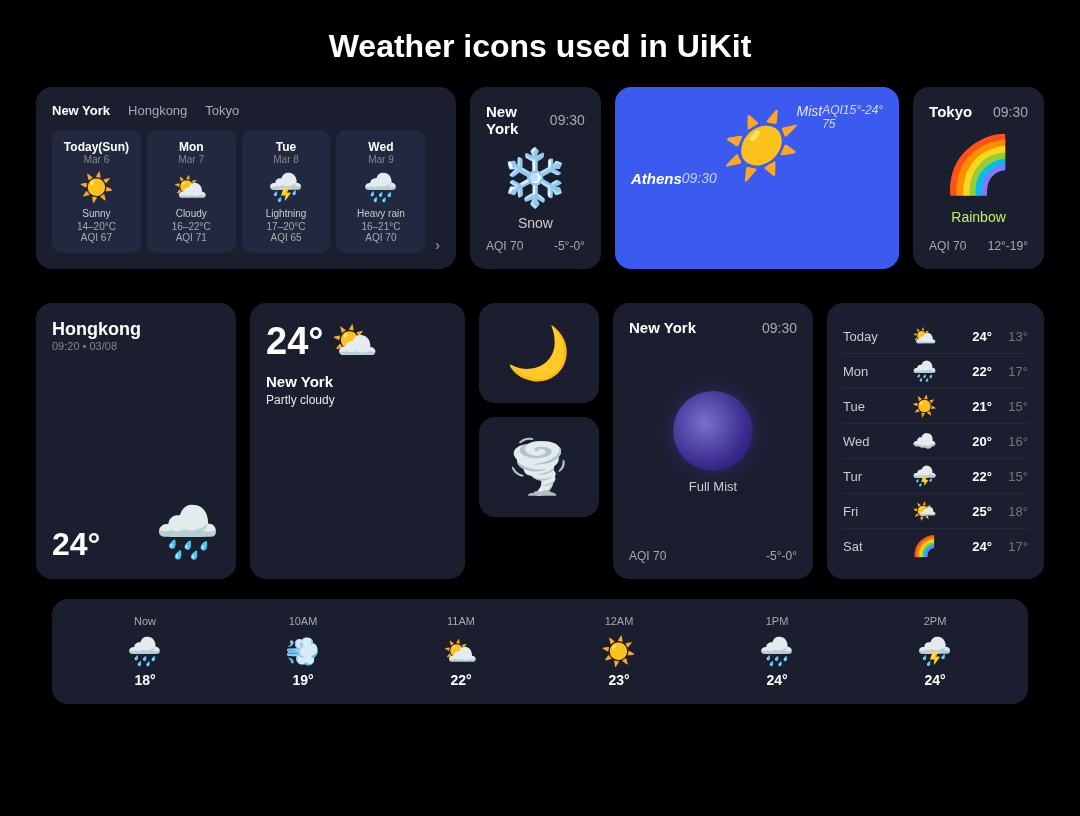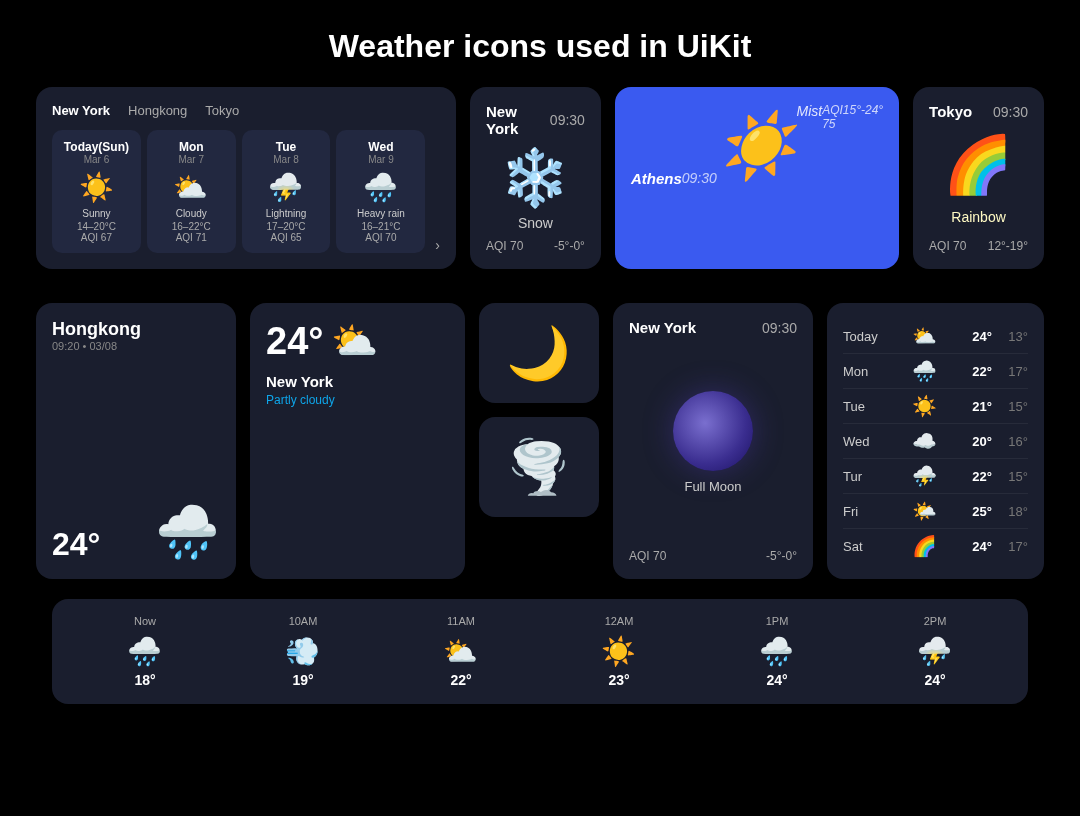--- a/index.html
+++ b/index.html
@@ -108,21 +108,21 @@
       grid-column: 4;
       grid-row: 1;
       display: flex;
       flex-direction: column;
       justify-content: space-between;
     }
     .card-rainbow .card-header { display: flex; justify-content: space-between; align-items: center; }
     .card-rainbow .city-name { font-size: 15px; font-weight: 600; }
     .card-rainbow .time { font-size: 14px; color: #aaa; }
     .card-rainbow .icon-center { text-align: center; font-size: 52px; margin: 6px 0 4px; }
-    .card-rainbow .condition-label { text-align: center; font-size: 14px; color: #fef9c3; margin-bottom: 8px; }
+    .card-rainbow .condition-label { text-align: center; font-size: 14px; color: #bef264; margin-bottom: 8px; }
     .card-rainbow .card-footer { display: flex; justify-content: space-between; font-size: 12px; color: #aaa; }
     .week-row {
       display: grid;
       grid-template-columns: 50px 1fr 36px 36px;
       align-items: center;
       padding: 5px 0;
       border-bottom: 1px solid rgba(255,255,255,0.06);
     }
     .week-row:last-child { border-bottom: none; }
     .week-row .day-label { font-size: 13px; color: #ccc; }
@@ -300,40 +300,40 @@
       <span style="font-size:52px;">🌧️</span>
     </div>
   </div>
 
   <div class="card card-row2-partly">
     <div style="display:flex;align-items:center;gap:8px;">
       <span style="font-size:38px;font-weight:700;">24°</span>
       <span style="font-size:38px;">⛅</span>
     </div>
     <div style="font-size:15px;font-weight:600;margin-top:10px;">New York</div>
-    <div style="font-size:12px;color:#0ea5e9;margin-top:3px;">Partly cloudy</div>
+    <div style="font-size:12px;color:#e5e5e5;margin-top:3px;">Partly cloudy</div>
   </div>
 
   <div class="card-row2-tiles">
     <div class="card-row2-tile">
       <span style="font-size:52px;">🌙</span>
     </div>
     <div class="card-row2-tile">
       <span style="font-size:52px;">🌪️</span>
     </div>
   </div>
 
   <div class="card card-row2-moon">
     <div style="display:flex;justify-content:space-between;align-items:center;margin-bottom:6px;">
       <span style="font-size:15px;font-weight:600;">New York</span>
       <span style="font-size:14px;color:#aaa;">09:30</span>
     </div>
     <div style="flex:1;display:flex;flex-direction:column;justify-content:center;align-items:center;">
       <div class="moon-sphere"></div>
-      <div style="font-size:13px;color:#ccc;margin-top:8px;">Full Moon</div>
+      <div style="font-size:13px;color:#ccc;margin-top:8px;">Full Mist</div>
     </div>
     <div style="display:flex;justify-content:space-between;font-size:12px;color:#aaa;margin-top:6px;">
       <span>AQI 70</span>
       <span>-5°-0°</span>
     </div>
   </div>
 
   <div class="card card-row2-weeklist">
     <div class="week-row">
       <span class="day-label">Today</span>

